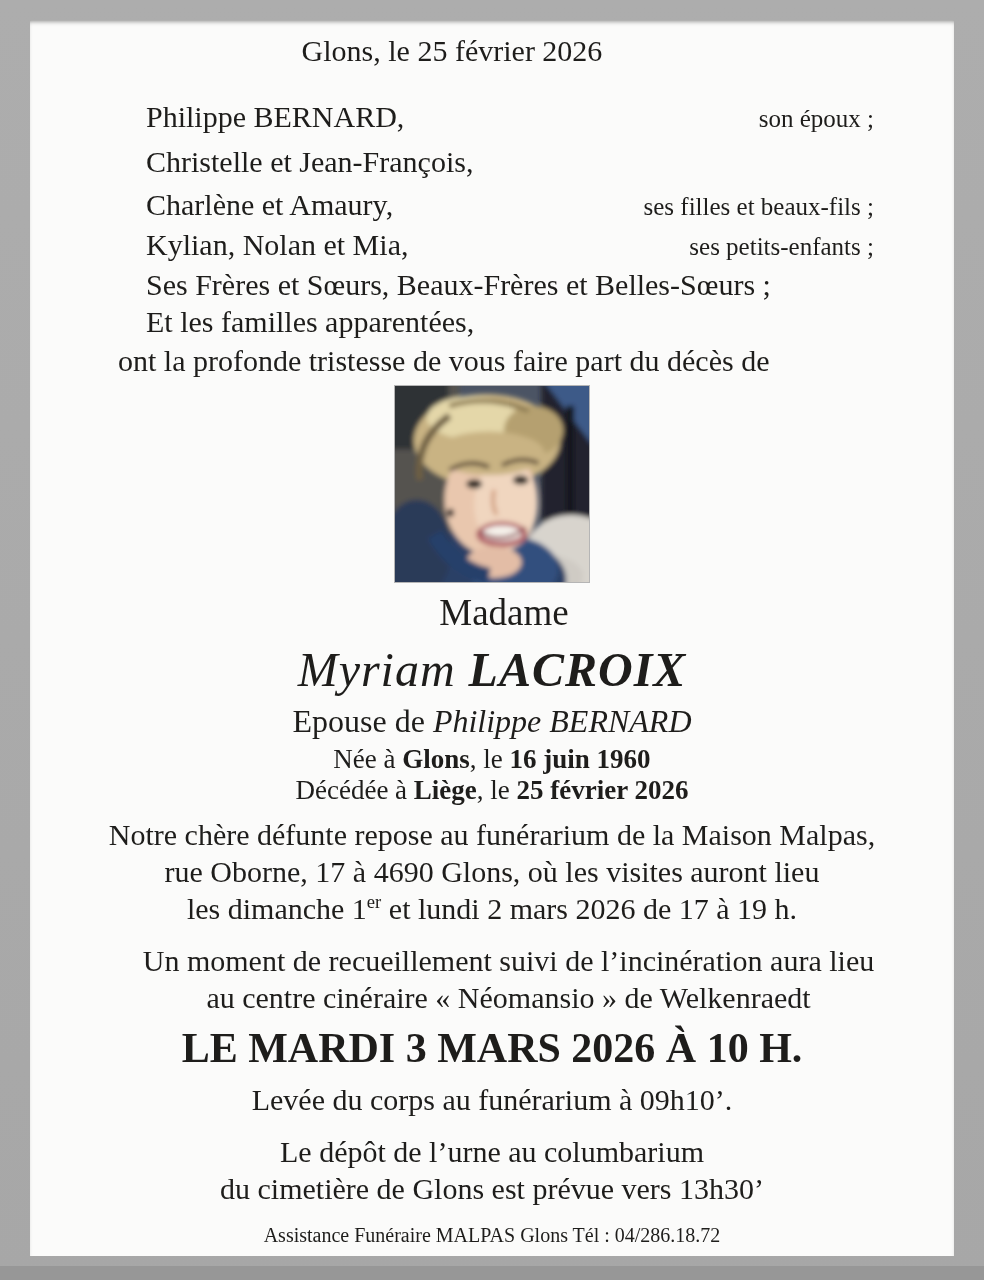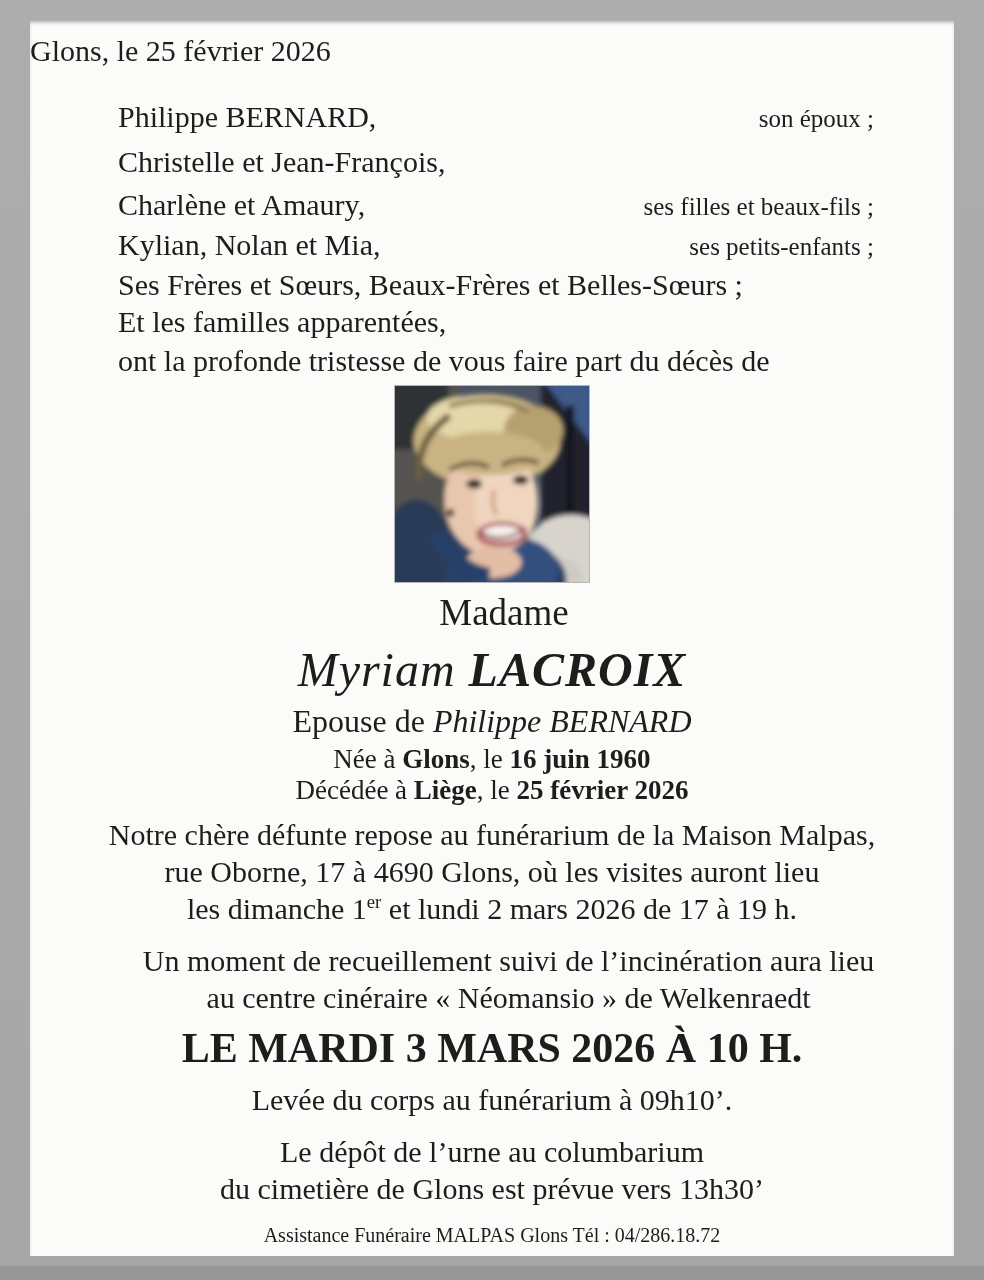--- a/index.html
+++ b/index.html
@@ -22,29 +22,30 @@
     background: #979797;
   }
   .page {
     position: absolute; left: 30px; top: 20px;
     width: 924px; height: 1236px;
     background: #fbfbfa;
     box-shadow: inset 0 4px 5px -3px rgba(0,0,0,0.5);
     z-index: 2;
   }
   .dateline {
-    text-align: left;
+    text-align: center;
     padding: 14px 80px 0 0;
     font-size: 30px; line-height: 34px;
     white-space: nowrap;
   }
   .family { margin-top: 32px; padding: 0 80px 0 88px; }
   .frow {
     display: flex; justify-content: space-between; align-items: baseline;
     white-space: nowrap;
+    margin-left: 28px;
   }
   .frow .fname { font-size: 30px; }
   .frow .frel  { font-size: 25px; }
   .r1 { height: 45px; } .r2 { height: 43px; }
   .r3 { height: 40px; } .r4 { height: 40px; }
   .r5 { height: 37px; } .r6 { height: 37px; }
   .announce { font-size: 30px; line-height: 37px; white-space: nowrap; }
 
   .photo-row { display: flex; justify-content: center; margin-top: 6px; }
   .photo {

